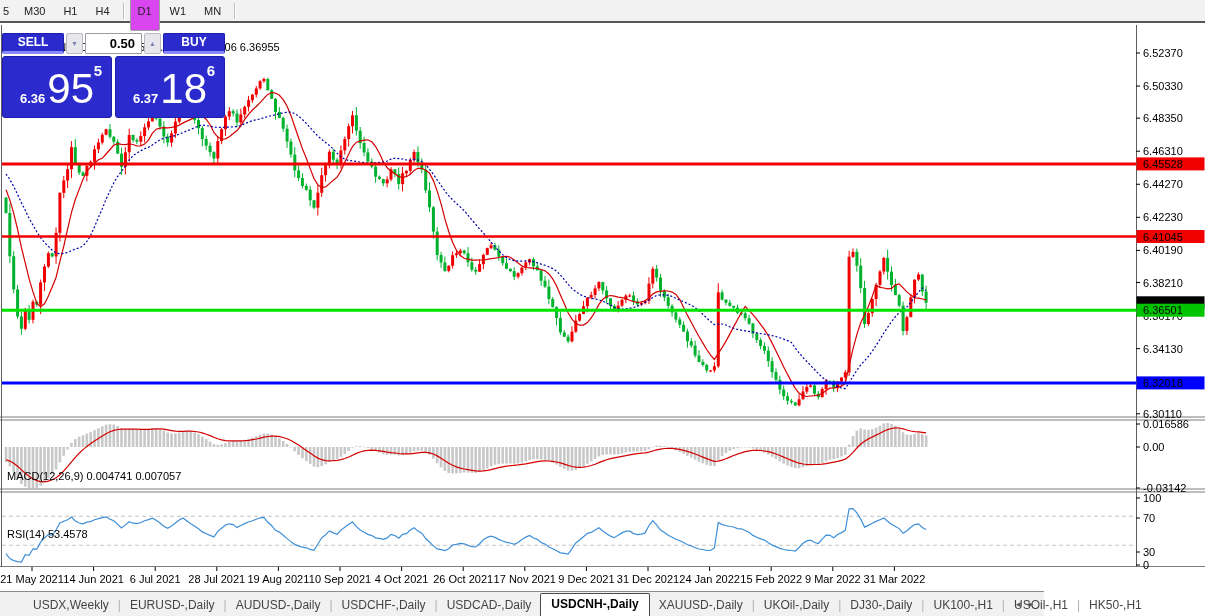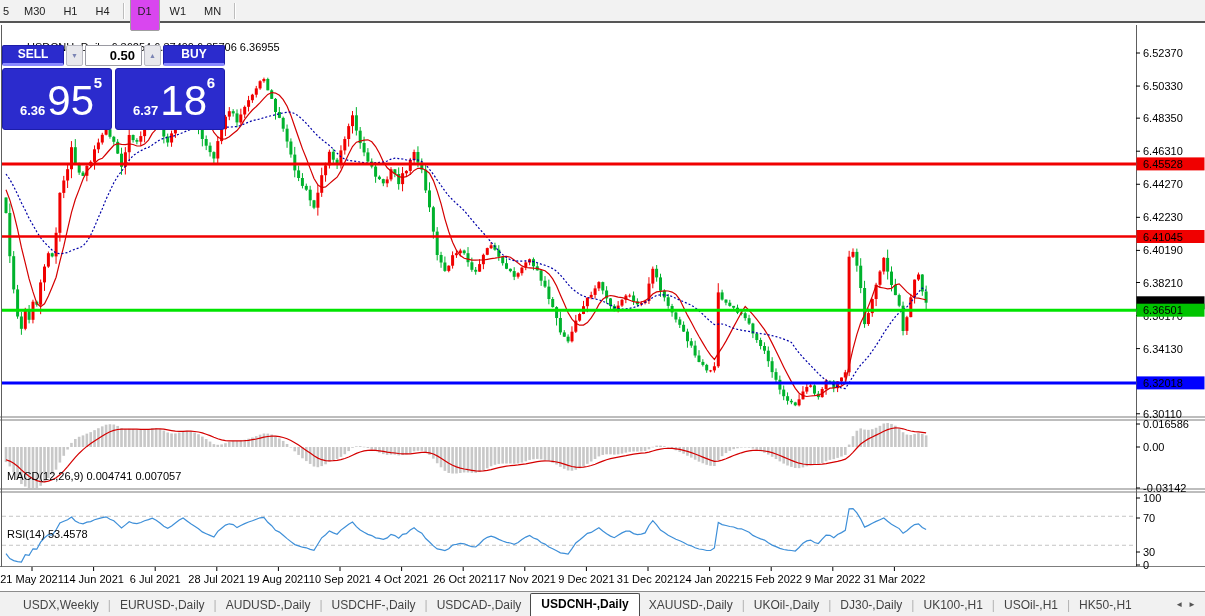--- a/index.html
+++ b/index.html
@@ -10,41 +10,41 @@
            border-bottom:2px solid #565656;display:flex;align-items:center;box-sizing:border-box;}
   .tbtn{height:18px;line-height:18px;padding:10px 7px;margin:0 1px;font-size:11px;color:#222;
         border:1px solid transparent;border-radius:2px;}
   .tbtn.active{background:#d946ef;border-color:#9f9f9f;}
   .tbtn.partial{width:8px;padding:0 2px;overflow:hidden;margin-left:0;}
   .tsep{width:1px;height:16px;background:#bdbdbd;border-right:1px solid #fff;margin:0 4px;}
   
   .title-row{position:absolute;left:8px;top:29px;font-size:11px;color:#000;z-index:5;white-space:pre;}
   .title-row .tri{font-size:8px;margin-right:5px;}
   
-  .widget{position:absolute;left:2px;top:45px;width:223px;z-index:10;}
+  .widget{position:absolute;left:2px;top:33px;width:223px;z-index:10;}
   .wrow{display:flex;gap:2px;height:21px;}
   .wbtn{flex:0 0 62px;background:#2b2bcd;border:1px solid #1d1daa;border-radius:2px;color:#fff;
         font-size:12px;font-weight:bold;text-align:center;line-height:17px;box-sizing:border-box;
         border-bottom:3px solid #8a8aff;}
   .spin-btn{flex:0 0 17px;background:#e8e8ec;border:1px solid #b9b9c2;border-radius:2px;color:#7b84b4;
         font-size:7px;text-align:center;line-height:19px;box-sizing:border-box;}
   .vol{flex:1;border:1px solid #9a9aa2;border-radius:1px;font-size:13px;font-weight:bold;
         text-align:right;padding:0 6px;box-sizing:border-box;color:#000;min-width:0;}
   .wprices{display:flex;gap:3px;margin-top:2px;}
   .pricebox{position:relative;width:110px;height:62px;background:#2b2bcd;border:1px solid #1d1daa;
         border-radius:3px;color:#fff;box-sizing:border-box;display:flex;align-items:flex-end;justify-content:center;}
   .pricebox .pfx{font-size:13px;font-weight:bold;margin:0 2px 11px 0;}
   .pricebox .big{font-size:42px;font-weight:normal;line-height:56px;}
   .pricebox .sup{position:absolute;top:5px;right:9px;font-size:15px;font-weight:bold;}
   
   .ind-label{position:absolute;left:7px;font-size:11px;color:#000;z-index:5;margin-top:48px;}
   
-  .tabbar{position:absolute;left:0;top:591px;width:1205px;height:25px;background:#f1f1f1;
+  .tabbar{position:absolute;left:0;top:591px;width:1044px;height:25px;background:#f1f1f1;
           border-top:1px solid #8c8c8c;display:flex;align-items:flex-end;box-sizing:border-box;
-          padding-left:14px;font-size:12px;color:#444;}
+          padding-left:24px;font-size:12px;color:#444;}
   .tab{padding:3px 9px 4px 9px;white-space:nowrap;}
   .tab.active{background:#fff;border:1px solid #4a4a4a;border-bottom:none;border-radius:2px 2px 0 0;
           font-weight:bold;color:#000;padding:3px 10px 5px 10px;}
   .tabsep{color:#b2b2b2;padding:3px 0 4px 0;}
   .tab-arrows{position:absolute;right:4px;bottom:7px;font-size:8px;color:#555;letter-spacing:5px;}
   svg text{font-family:"Liberation Sans","DejaVu Sans",sans-serif;font-size:11px;fill:#000;}
 </style>
 </head>
 <body>
 

